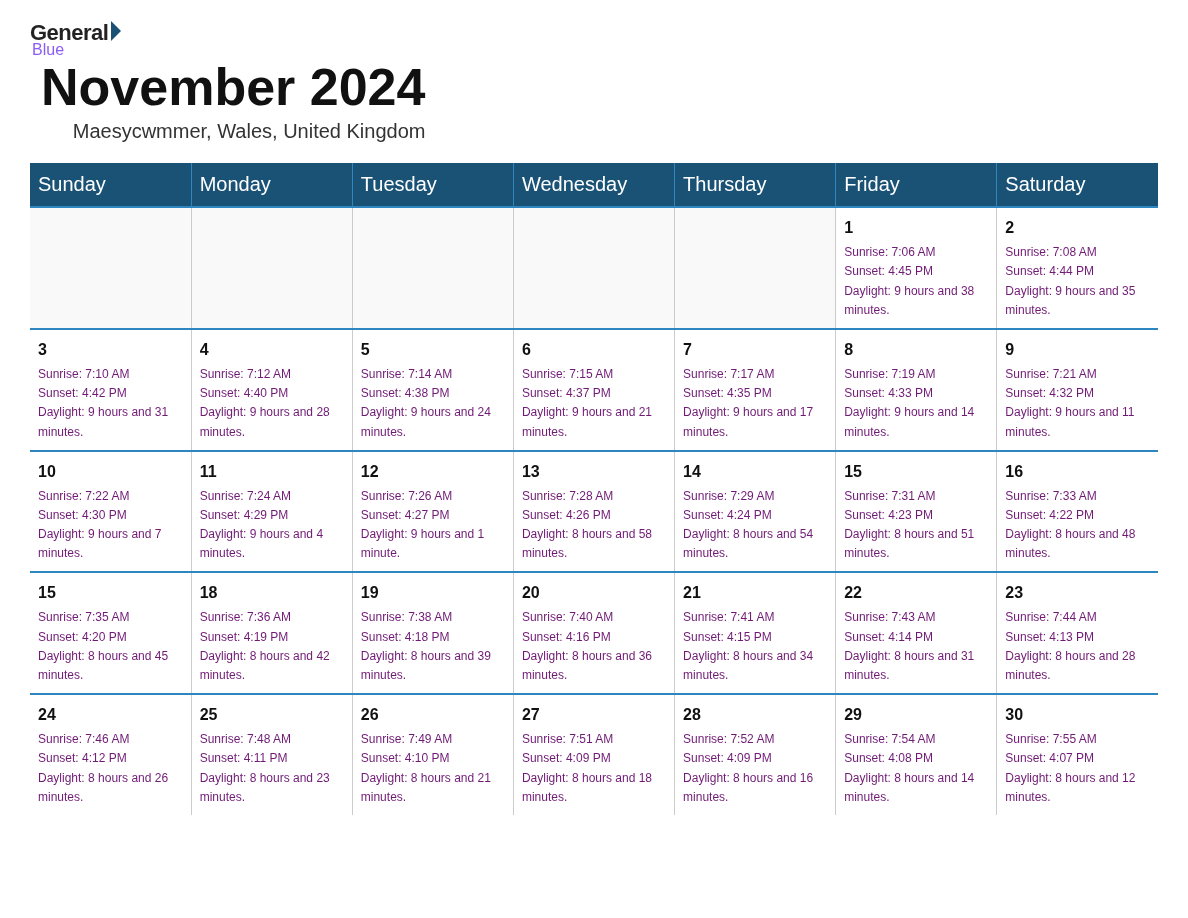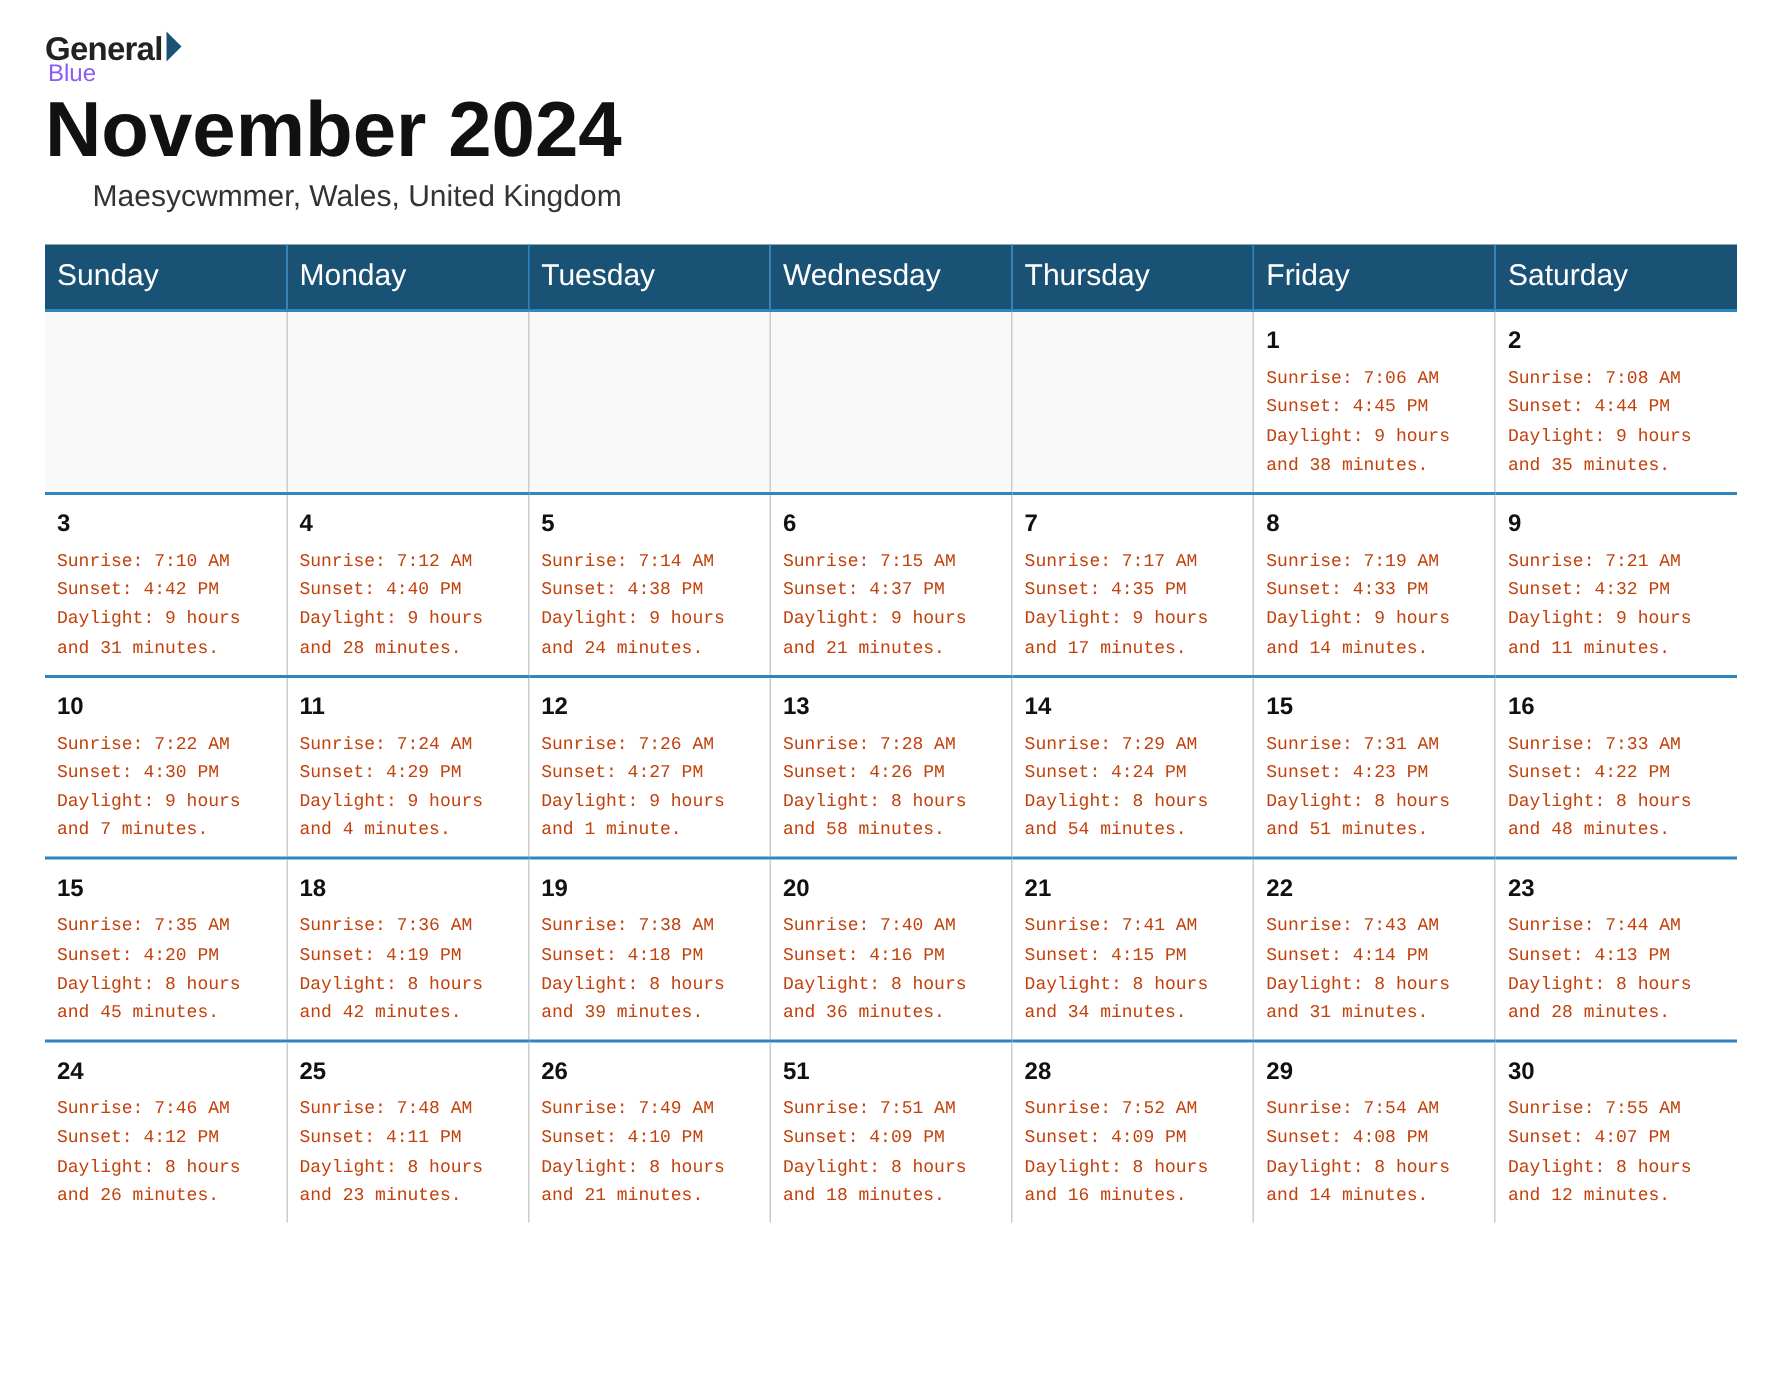--- a/index.html
+++ b/index.html
@@ -41,20 +41,21 @@
     }
     .logo-bottom {
       font-size: 16px;
       font-weight: normal;
       color: #8b5cf6;
       margin-top: -5px;
       padding-left: 2px;
     }
     .title-section {
       text-align: right;
+      margin-left: 11px;
     }
     .month-title {
       font-size: 52px;
       font-weight: bold;
       color: #111;
       line-height: 1.1;
     }
     .location {
       font-size: 20px;
       color: #333;
@@ -95,23 +96,22 @@
     }
     .day-num {
       font-size: 16px;
       font-weight: bold;
       color: #111;
       display: block;
       margin-bottom: 3px;
     }
     .day-info {
       font-size: 12px;
-      color: #c2410c;
+      color: #701a75;
       line-height: 1.6;
-      font-family: Liberation Mono, monospace;
     }
     .empty-cell {
       background: #f9f9f9 !important;
     }
   </style>
 </head>
 <body>
 
 <div class="header">
   <div class="logo">
@@ -252,21 +252,21 @@
         </td>
         <td>
           <span class="day-num">25</span>
           <div class="day-info">Sunrise: 7:48 AM<br>Sunset: 4:11 PM<br>Daylight: 8 hours and 23 minutes.</div>
         </td>
         <td>
           <span class="day-num">26</span>
           <div class="day-info">Sunrise: 7:49 AM<br>Sunset: 4:10 PM<br>Daylight: 8 hours and 21 minutes.</div>
         </td>
         <td>
-          <span class="day-num">51</span>
+          <span class="day-num">27</span>
           <div class="day-info">Sunrise: 7:51 AM<br>Sunset: 4:09 PM<br>Daylight: 8 hours and 18 minutes.</div>
         </td>
         <td>
           <span class="day-num">28</span>
           <div class="day-info">Sunrise: 7:52 AM<br>Sunset: 4:09 PM<br>Daylight: 8 hours and 16 minutes.</div>
         </td>
         <td>
           <span class="day-num">29</span>
           <div class="day-info">Sunrise: 7:54 AM<br>Sunset: 4:08 PM<br>Daylight: 8 hours and 14 minutes.</div>
         </td>

